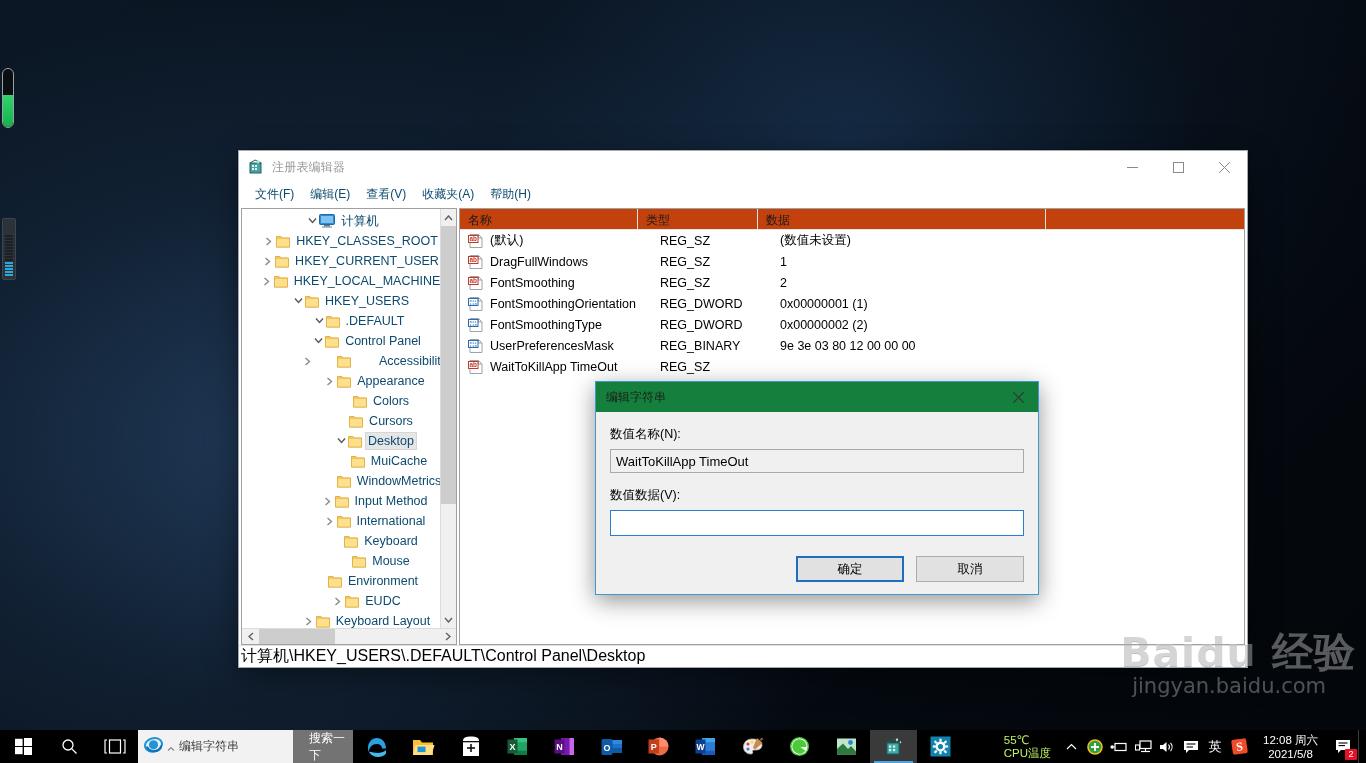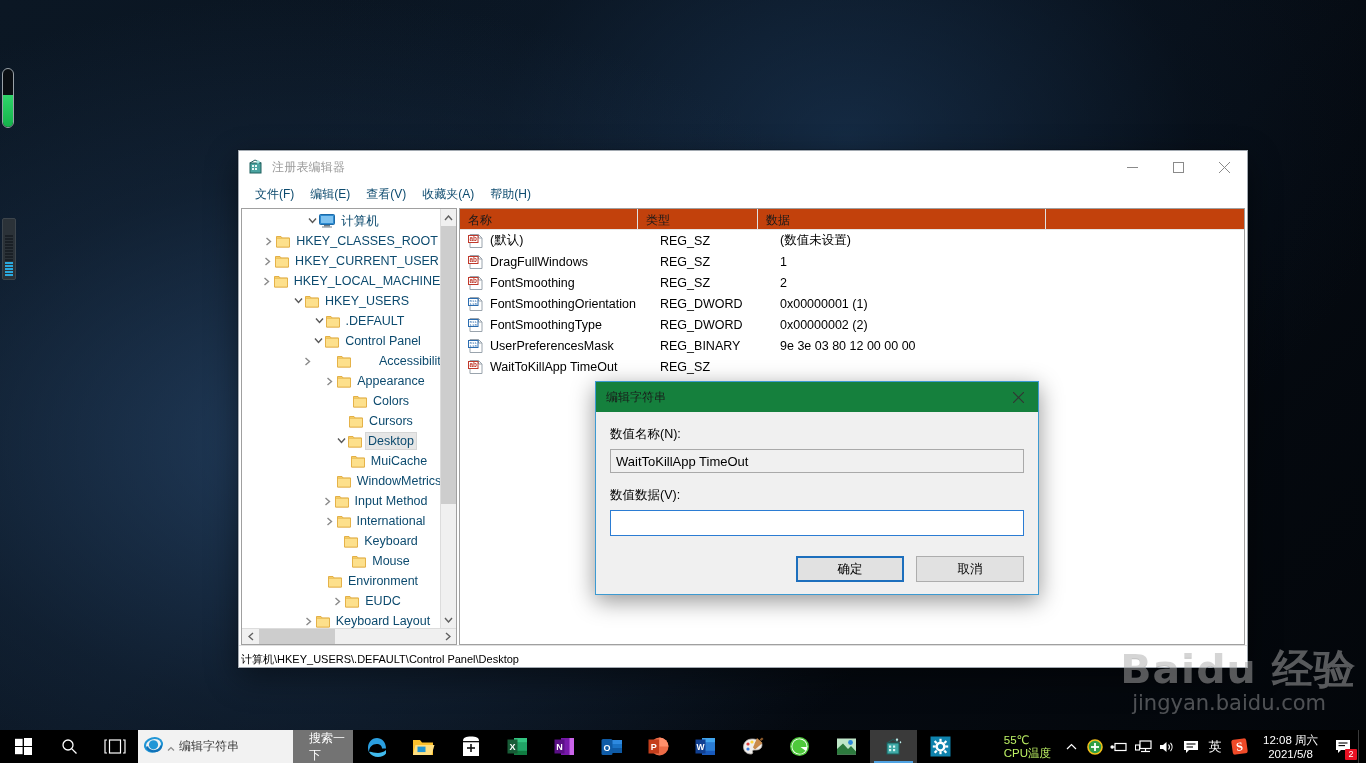--- a/index.html
+++ b/index.html
@@ -130,22 +130,22 @@
     border-right: 1px solid #e0e0e0; height: 21px;
   }
   .lrow { height: 21px; display: flex; align-items: center; font-size: 12.5px; color: #000; }
   .lrow .ico { width: 16px; height: 16px; flex: 0 0 16px; margin: 0 6px 0 8px; }
   .lrow .c-name { width: 170px; white-space: nowrap; overflow: hidden; }
   .lrow .c-type { width: 120px; }
   .lrow .c-data { flex: 1; }
 
   #statusbar {
     height: 22px; flex: 0 0 22px; border-top: 1px solid #dfdfdf;
-    display: flex; align-items: flex-end; padding-left: 2px;
-    font-size: 11px; color: #000; background: #fff;
+    display: flex; align-items: flex-start; padding-left: 2px;
+    font-size: 16px; color: #000; background: #fff;
   }
 
   
   #dialog {
     position: absolute; left: 595px; top: 381px; width: 444px; height: 214px;
     background: #f0f0f0; border: 1px solid #3d9ad1;
     box-shadow: 0 6px 22px rgba(0,0,0,0.42);
     display: flex; flex-direction: column;
   }
   #dlg-title {
@@ -173,21 +173,21 @@
   .dlg-btn {
     width: 108px; height: 26px; font-size: 12.5px; color: #000;
     background: #e1e1e1; border: 1px solid #adadad;
     display: flex; align-items: center; justify-content: center;
     font-family: "Liberation Sans", "DejaVu Sans", sans-serif;
   }
   .dlg-btn.default { border: 2px solid #1d6fbd; background: #e1e1e1; }
 
   
   #watermark {
-    position: absolute; right: 10px; bottom: 48px; text-align: right;
+    position: absolute; right: 10px; bottom: 65px; text-align: right;
     pointer-events: none; user-select: none;
   }
   #wm-main {
     font-size: 41px; font-weight: bold; color: rgba(255,255,255,0.34);
     letter-spacing: 1px; line-height: 44px;
     font-family: "DejaVu Sans", sans-serif;
     text-shadow: 0 1px 0 rgba(0,0,0,0.25);
   }
   #wm-sub {
     font-size: 21px; color: rgba(255,255,255,0.30); line-height: 24px;

